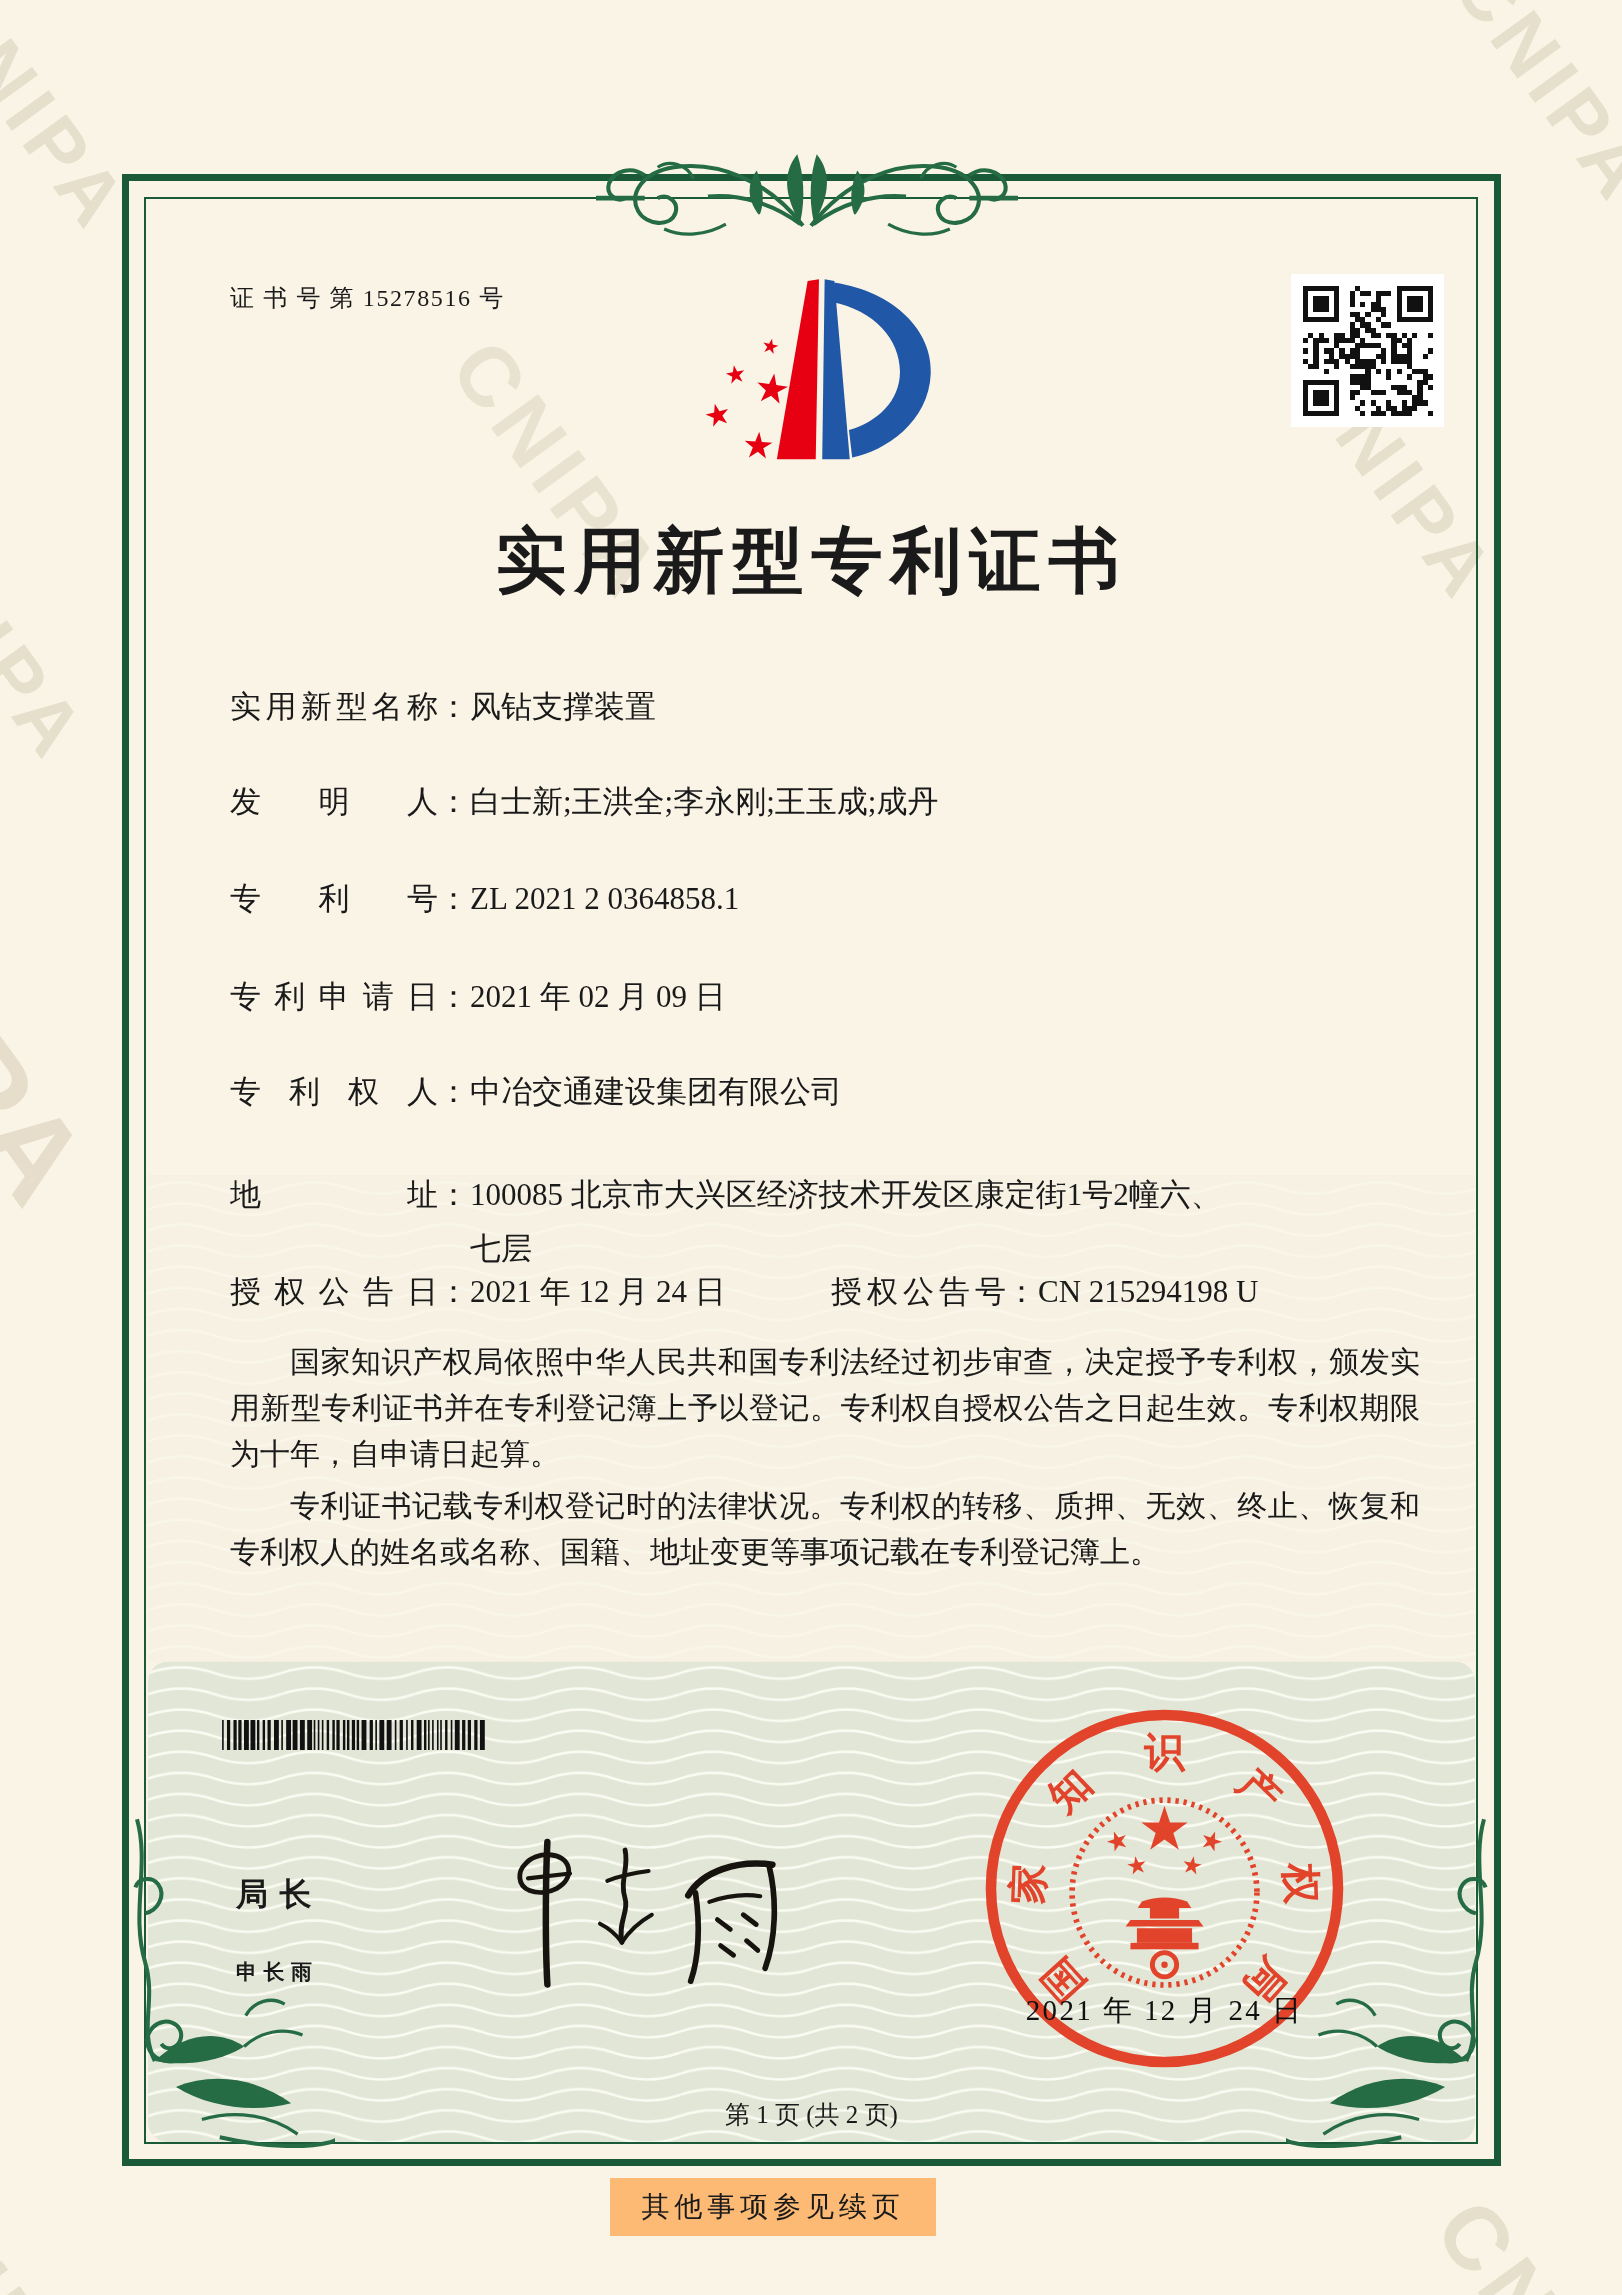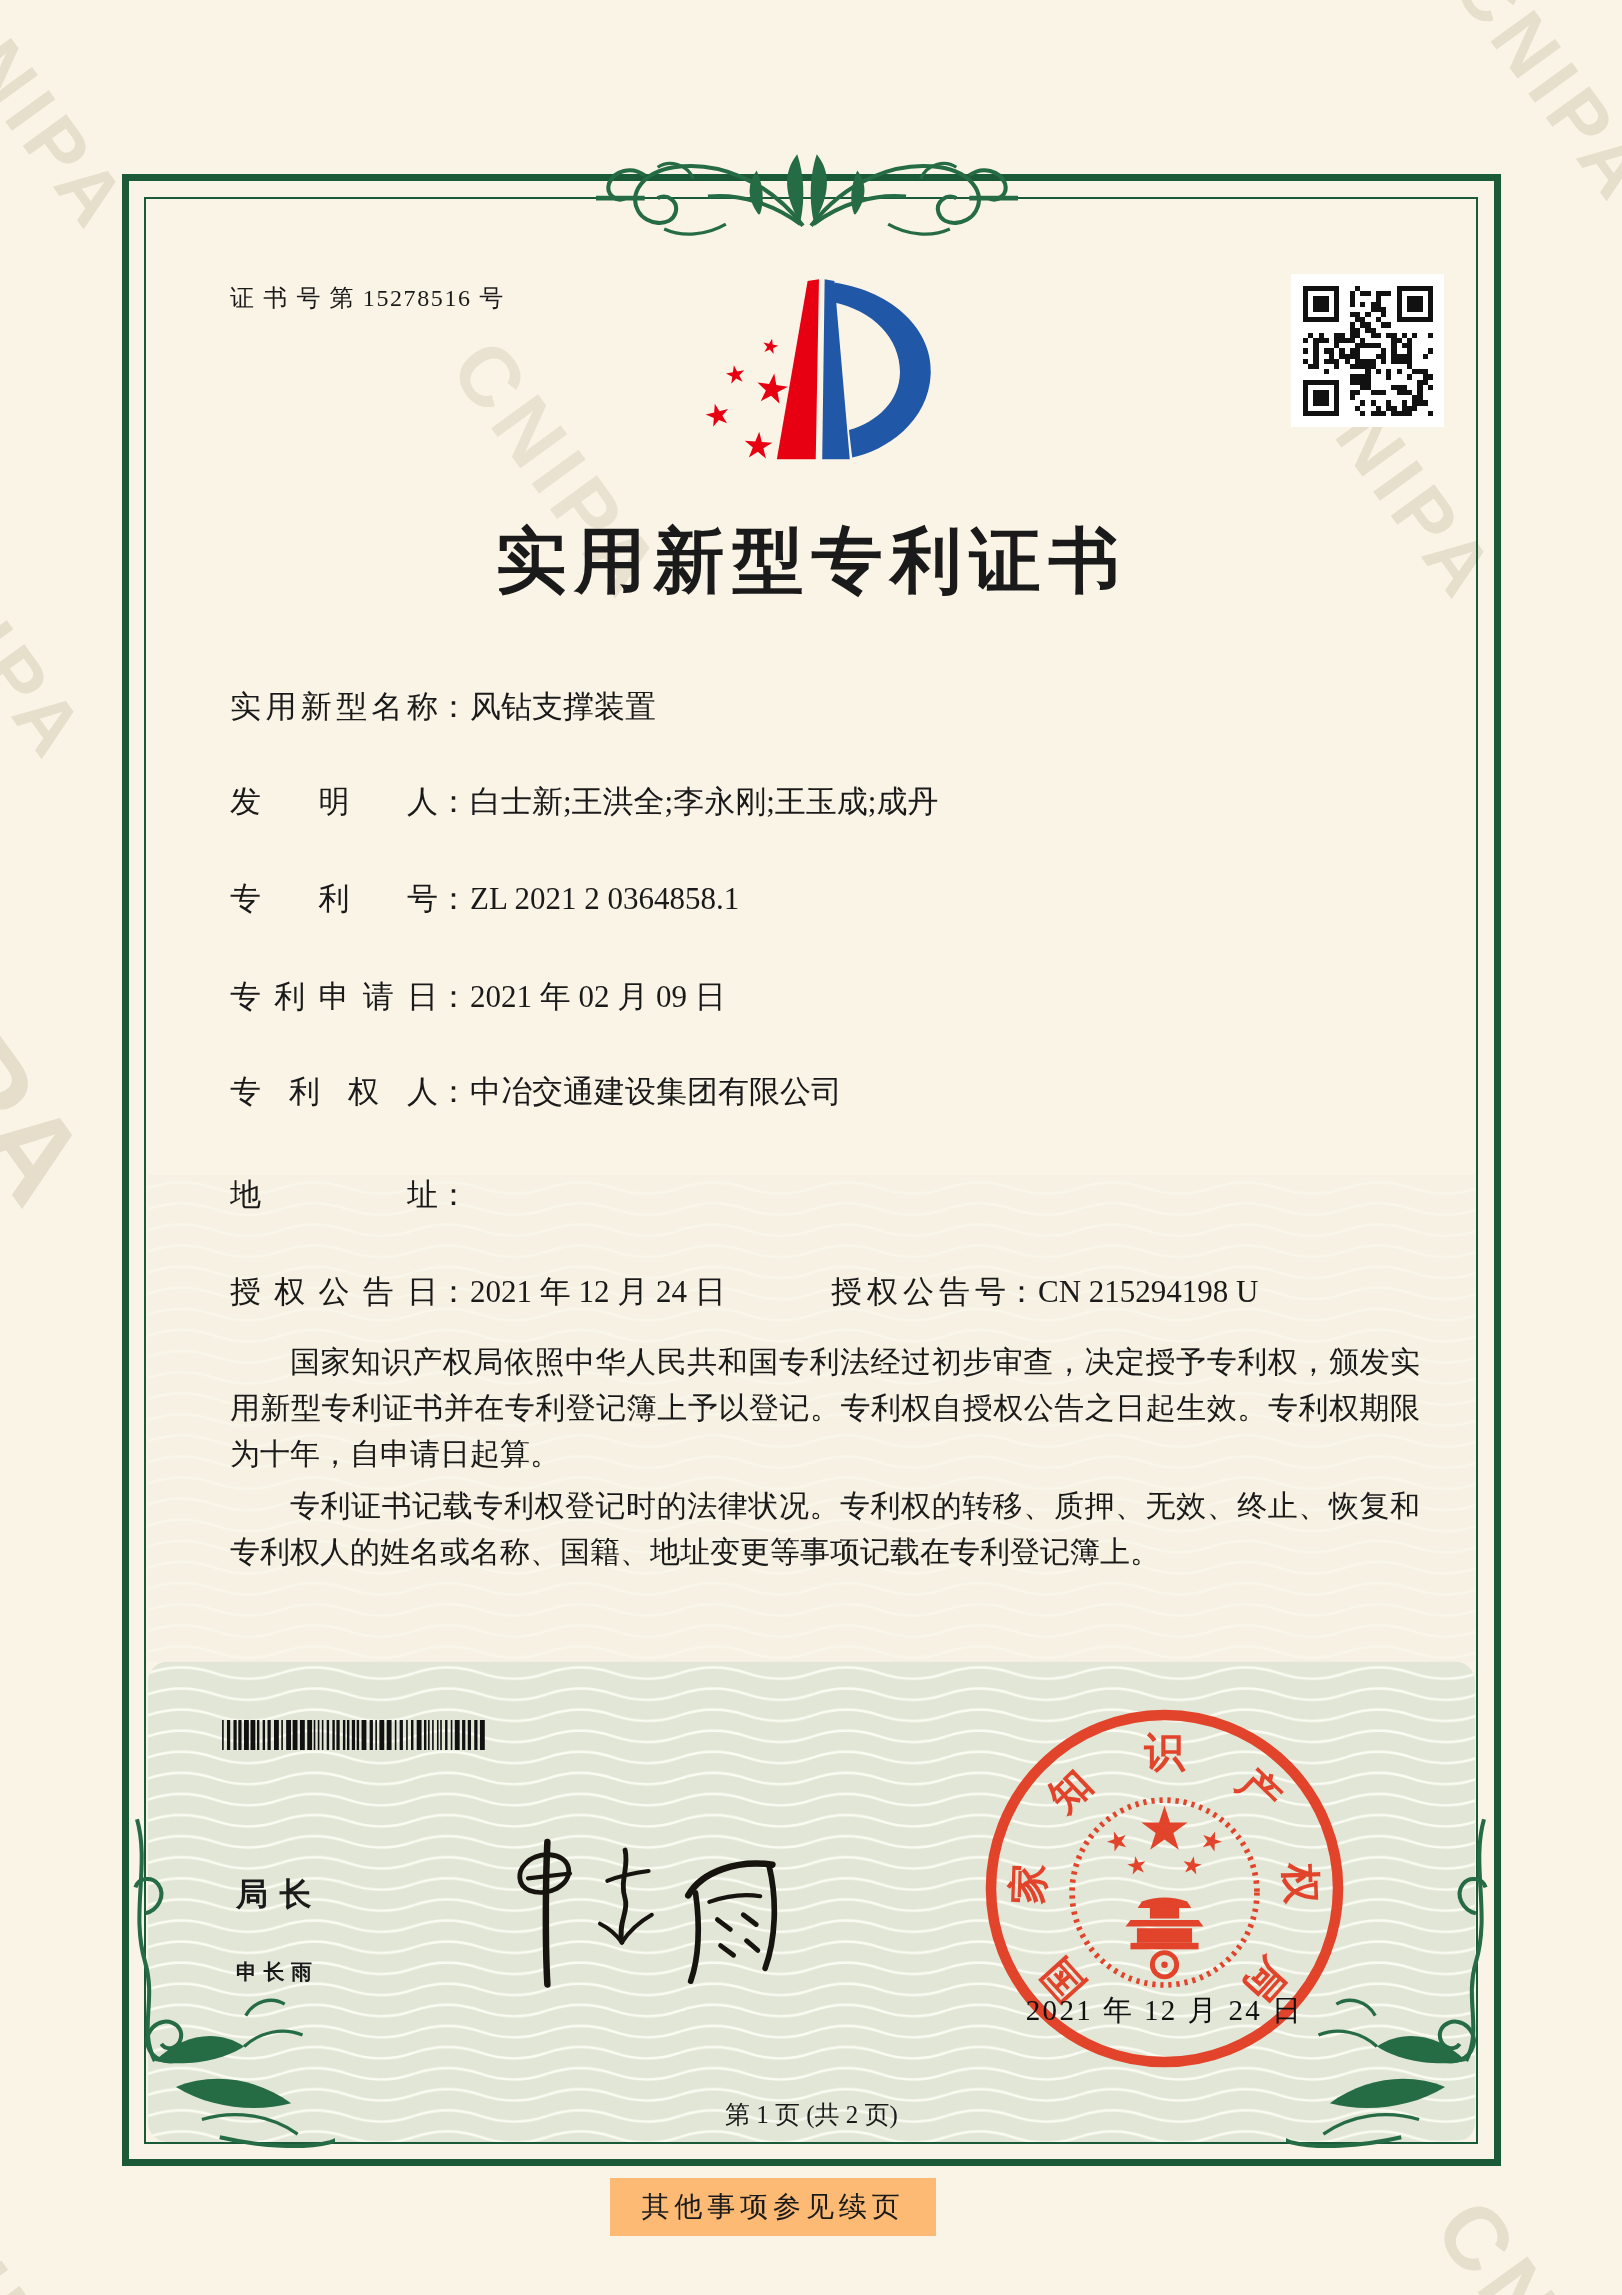--- a/index.html
+++ b/index.html
@@ -370,20 +370,24 @@
       <span class="val">2021 年 02 月 09 日</span>
   </div>
   <div class="row row-patentee">
     <span class="lbl">专利权人</span>
       <span class="colon">：</span>
       <span class="val">中冶交通建设集团有限公司</span>
   </div>
   <div class="row row-address">
     <span class="lbl">地址</span>
       <span class="colon">：</span>
+    <span class="addr-lines">
+      <div>100085  北京市大兴区经济技术开发区康定街1号2幢六、</div>
+      <div>七层</div>
+    </span>
   </div>
   <div class="row row-grant">
     <span class="lbl">授权公告日</span>
       <span class="colon">：</span>
       <span class="val">2021 年 12 月 24 日</span>
     <span class="grant-group2">
       <span class="lbl2">授权公告号</span>
         <span class="colon">：</span>
         <span class="val">CN 215294198 U</span>
     </span>

